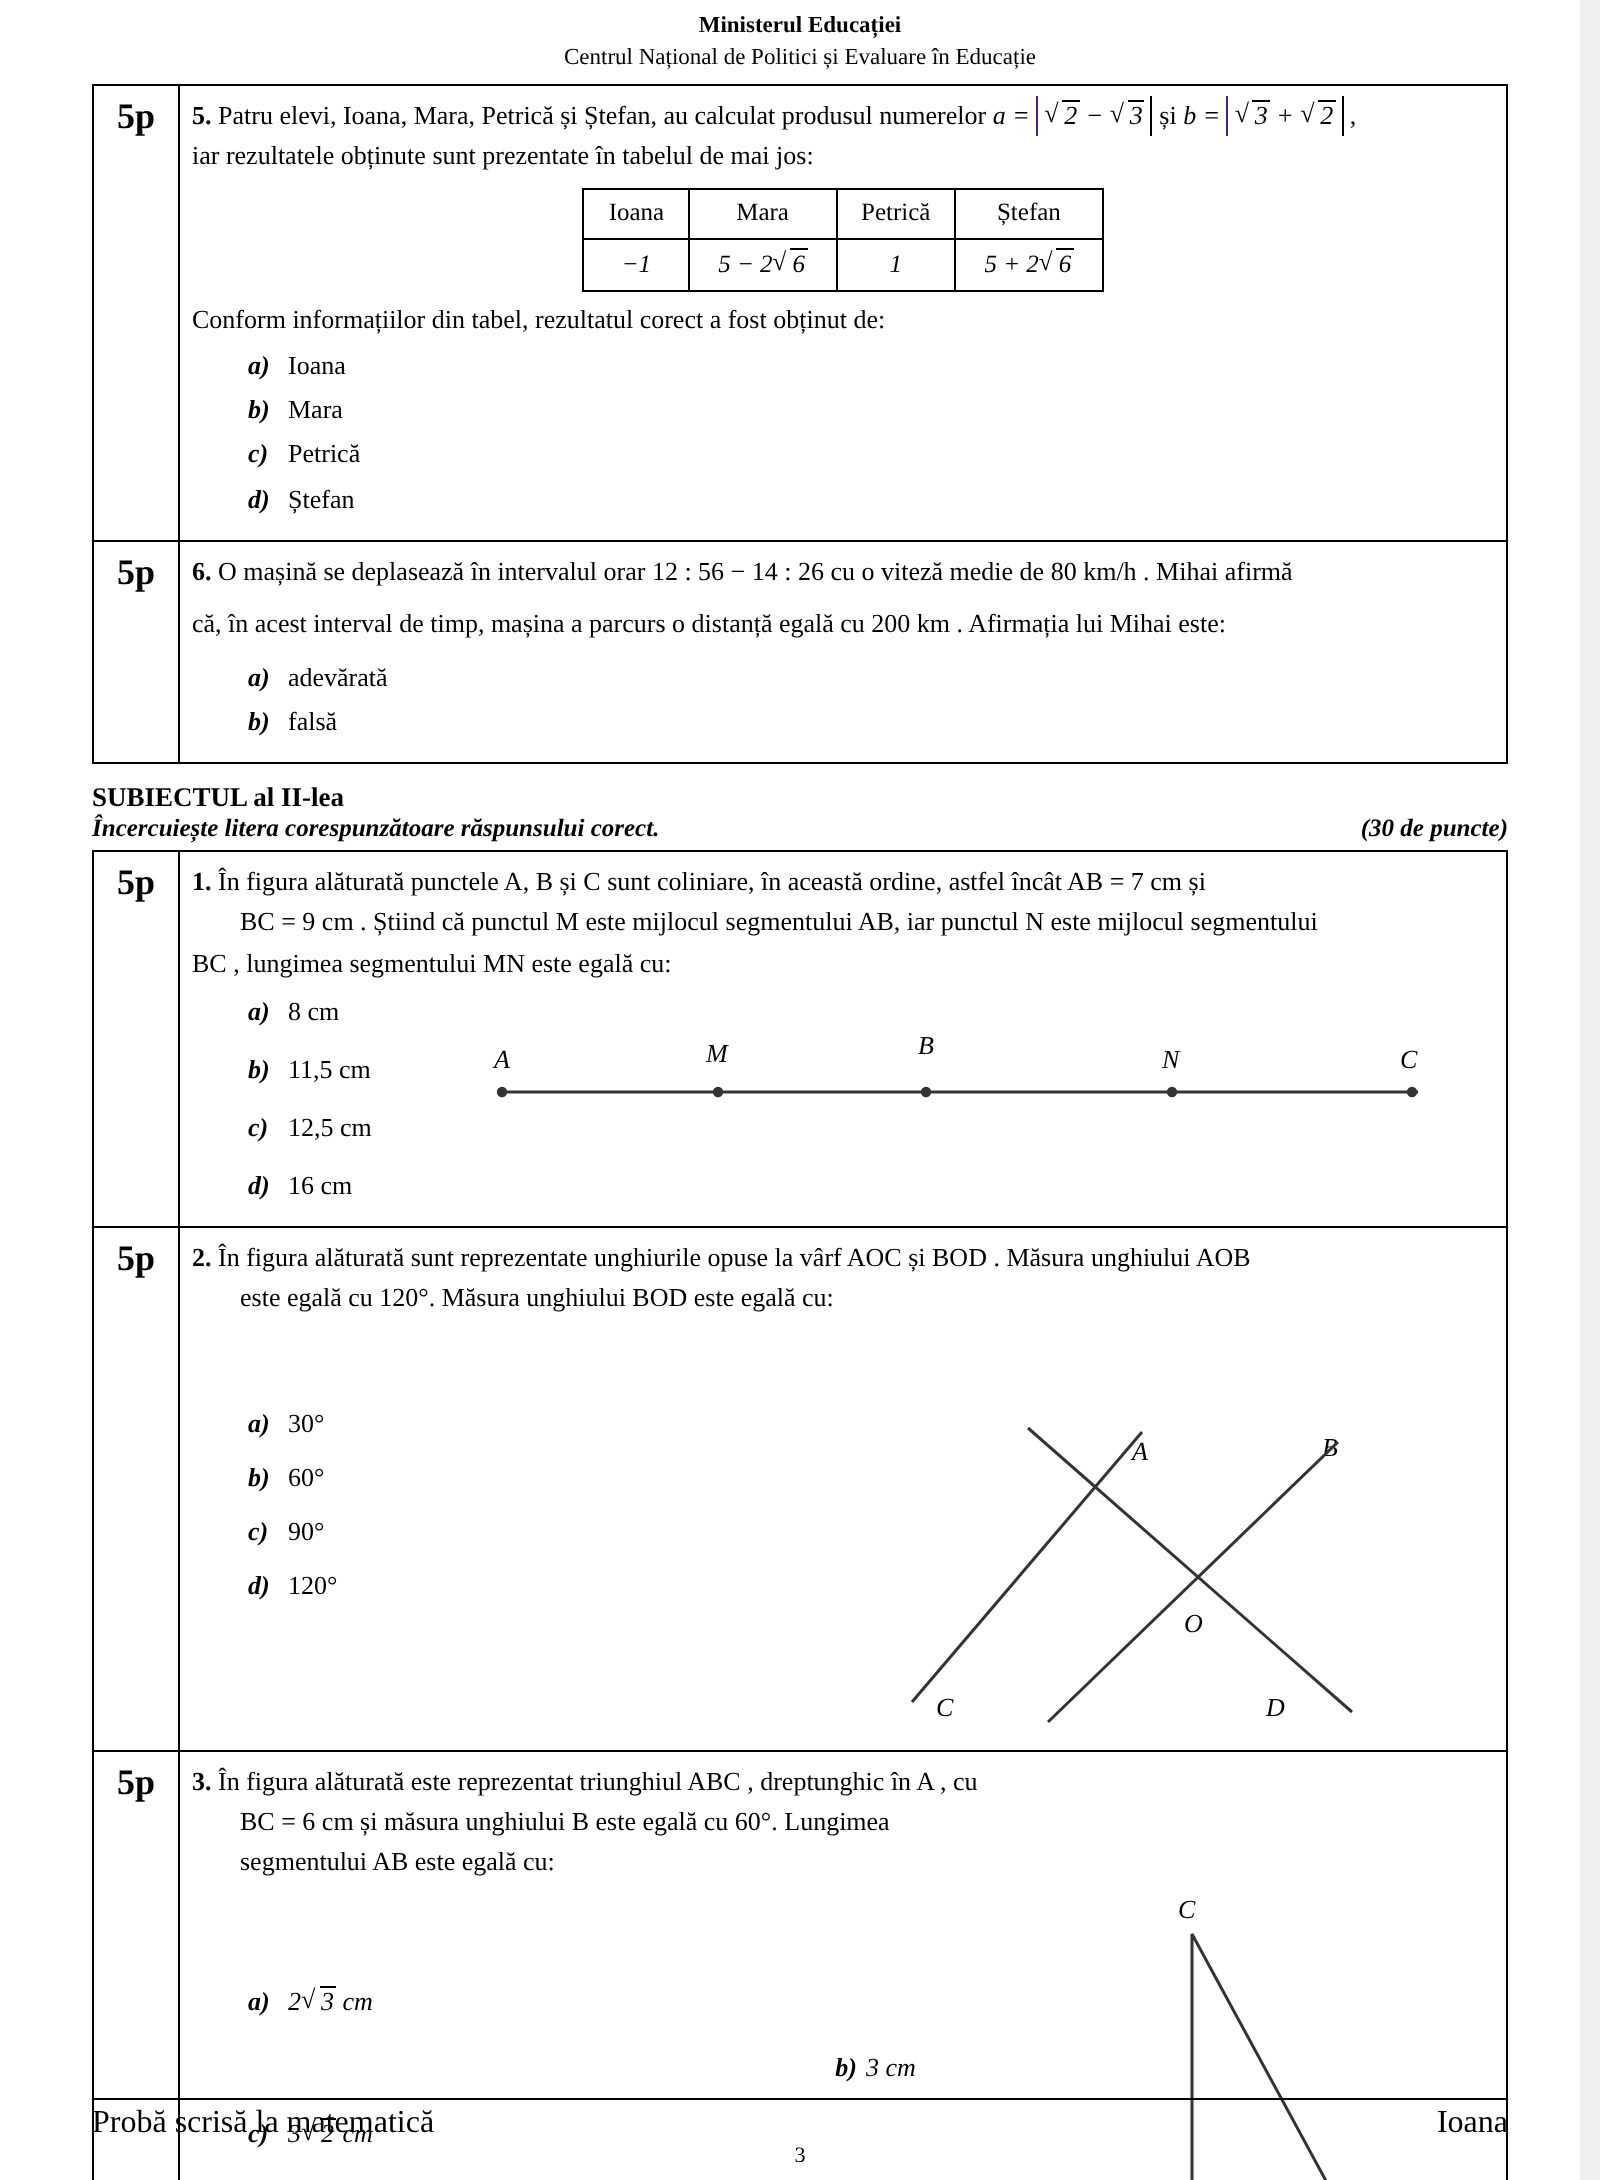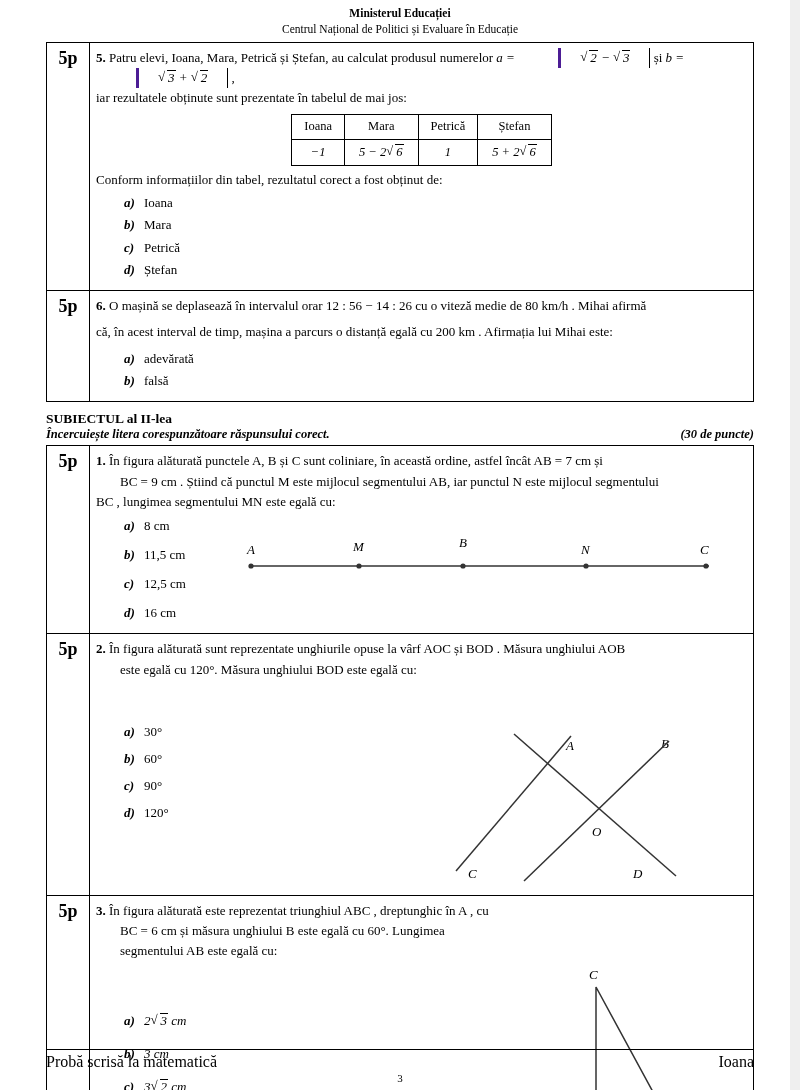--- a/index.html
+++ b/index.html
@@ -55,21 +55,21 @@
   .sqrt:before{
     content:"\221A";
     position:absolute;left:0;top:-1px;font-style:normal;
   }
   .sqrt>span{
     border-top:1px solid #000;
     display:inline-block;
     padding:0 1px 0 1px;
     line-height:1.15;
   }
-  .abs{display:inline-block;border-left:3px solid #4c1d95;border-right:1px solid #000;padding:0 19px;margin-left:40px;}
+  .abs{display:inline-block;border-left:1px solid #4c1d95;border-right:1px solid #000;padding:0 3px;}
 
   
   table.inner{
     border-collapse:collapse;
     margin:6px auto 4px auto;
     font-size:12.5px;
   }
   table.inner td,table.inner th{
     border:1px solid #000;
     padding:2px 12px;
@@ -250,21 +250,21 @@
       <td class="body">
         <div style="width:500px;">
           <span class="qnum">3.</span>
           <span>În figura alăturată este reprezentat triunghiul  ABC , dreptunghic în  A , cu</span>
         </div>
         <div style="margin-left:24px;width:480px;">BC = 6 cm  și  măsura  unghiului  B  este  egală  cu  60°.  Lungimea</div>
         <div style="margin-left:24px;width:480px;">segmentului  AB  este egală cu:</div>
         <div class="rel" style="min-height:205px;">
           <div class="choices" style="margin-top:50px;">
             <div class="choice"><span class="lbl">a)</span><span class="mth">2<span class="sqrt"><span>3</span></span> cm</span></div>
-            <div class="choice" style="margin-top:13px;"><span class="lbl">b)</span><span class="mth">3 cm</span></div>
+            <div class="choice" style="margin-top:13px;text-align:center;"><span class="lbl">b)</span><span class="mth">3 cm</span></div>
             <div class="choice" style="margin-top:13px;"><span class="lbl">c)</span><span class="mth">3<span class="sqrt"><span>2</span></span> cm</span></div>
 
           </div>
           <div style="position:absolute;left:465px;top:-52px;">
             <svg width="180" height="230" viewBox="0 0 180 230">
               <polygon points="35,28 35,203 130,203" fill="none" stroke="#333" stroke-width="1.5"></polygon>
               <text x="28" y="20" font-family="Liberation Serif, serif" font-size="13" font-style="italic">C</text>
               <text x="26" y="219" font-family="Liberation Serif, serif" font-size="13" font-style="italic">A</text>
               <text x="128" y="219" font-family="Liberation Serif, serif" font-size="13" font-style="italic">B</text>
             </svg>

